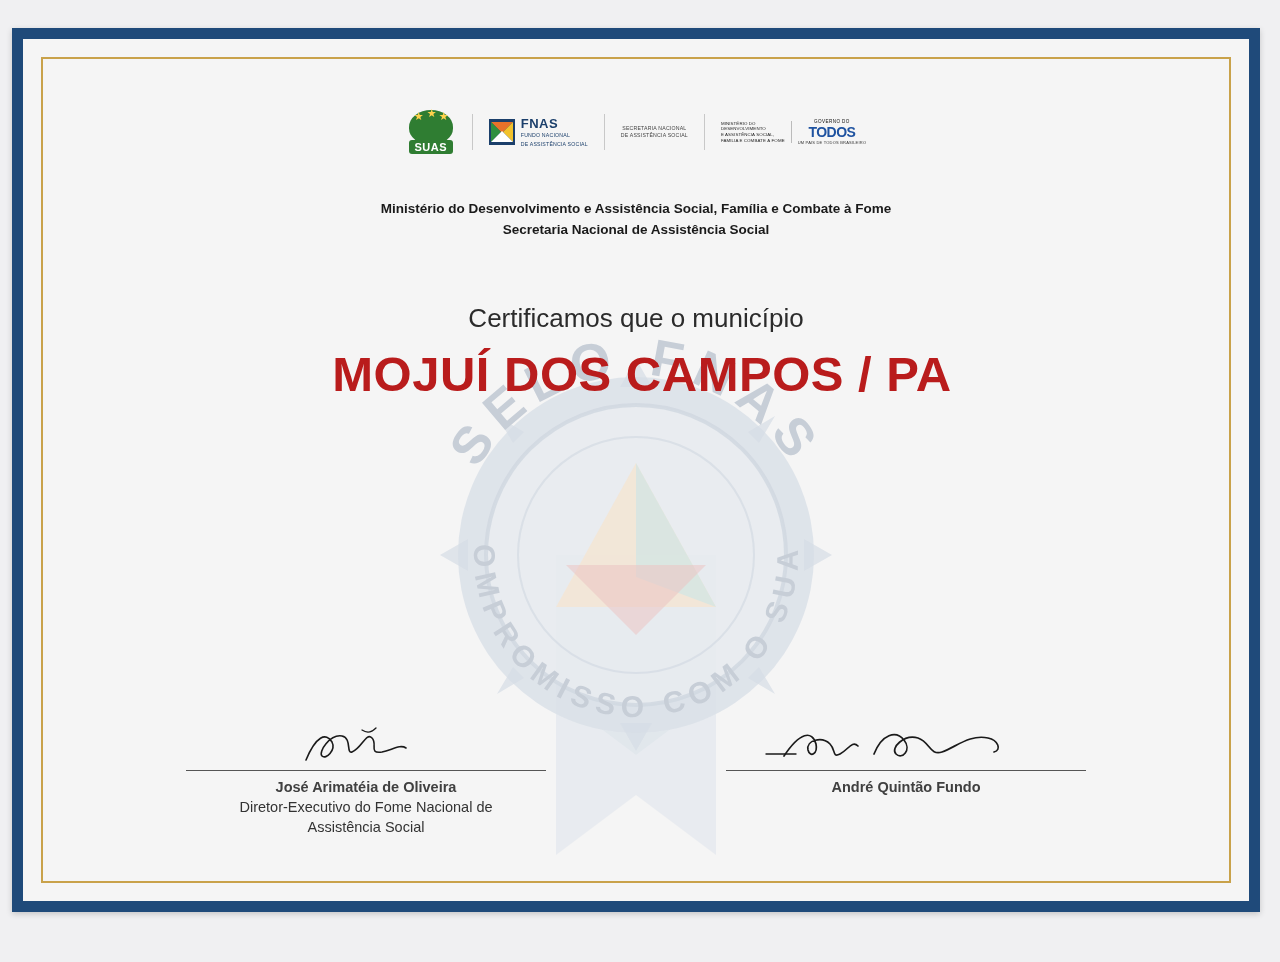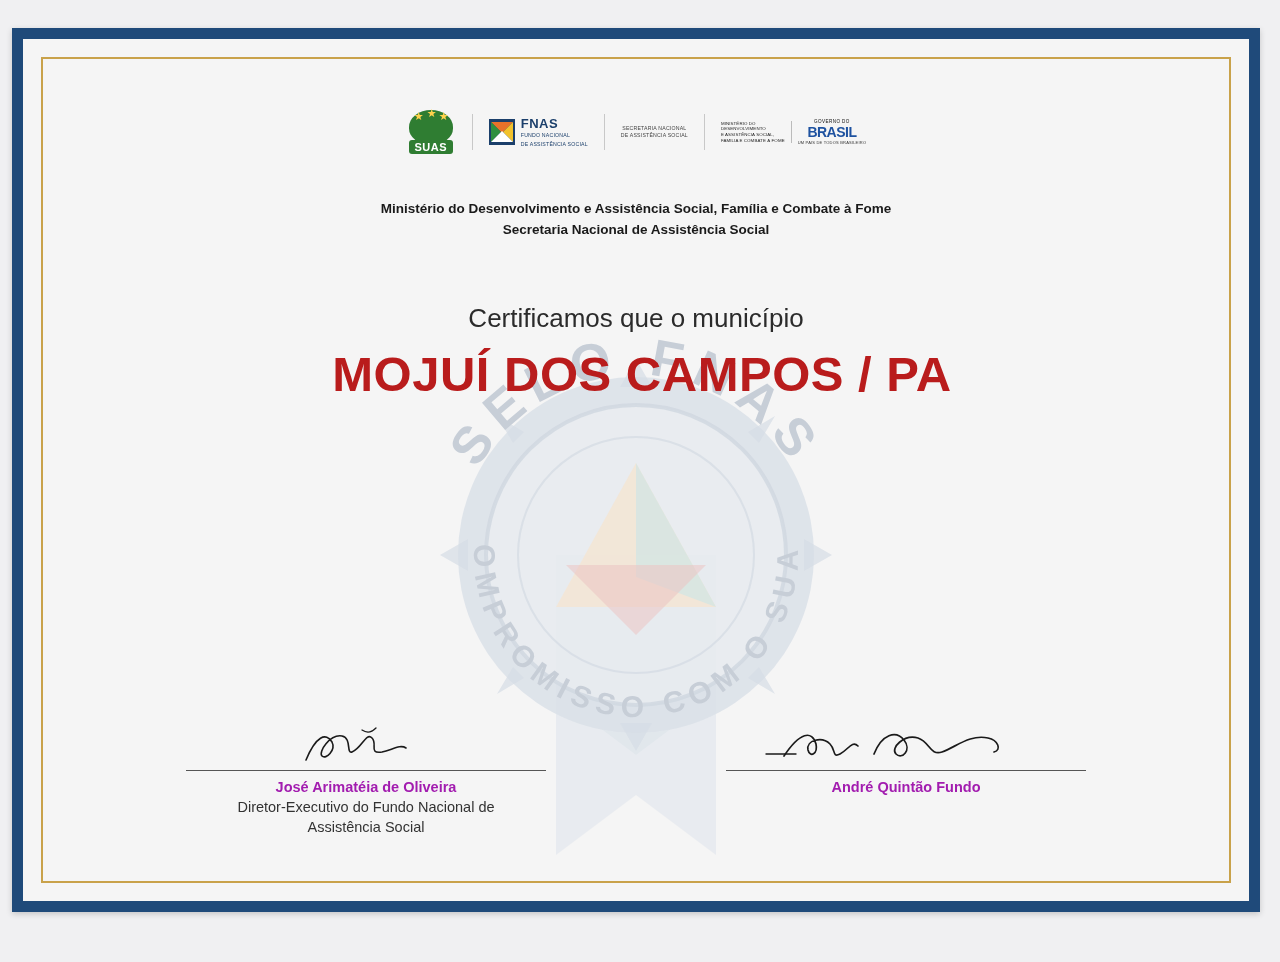--- a/index.html
+++ b/index.html
@@ -240,21 +240,21 @@
     height: 44px;
     position: relative;
   }
   .sig-line {
     border-top: 1px solid #555;
     margin: 0 0 7px 0;
   }
   .sig-name {
     font-size: 14.5px;
     font-weight: bold;
-    color: #a21caf;
+    color: #404040;
     line-height: 1.3;
   }
   .sig-role {
     font-size: 14.5px;
     color: #333;
     line-height: 1.3;
     margin-top: 1px;
   }
 </style>
 </head>
@@ -345,21 +345,21 @@
 
           <div class="logo-gov">
             <div class="gov-left">
               <div>MINISTÉRIO DO</div>
               <div>DESENVOLVIMENTO</div>
               <div>E ASSISTÊNCIA SOCIAL,</div>
               <div>FAMÍLIA E COMBATE À FOME</div>
             </div>
             <div class="gov-right">
               <div class="gov-brasil">GOVERNO DO</div>
-              <div class="gov-word">BRASIL</div>
+              <div class="gov-word">TODOS</div>
               <div class="gov-tag">UM PAÍS DE TODOS BRASILEIRO</div>
             </div>
           </div>
 
         </div>
 
         <div class="ministry">
           <div>Ministério do Desenvolvimento e Assistência Social, Família e Combate à Fome</div>
           <div>Secretaria Nacional de Assistência Social</div>
         </div>
@@ -374,21 +374,21 @@
 
         <div class="sig-block">
           <div class="sig-scribble">
             <svg width="360" height="44" viewBox="0 0 360 44" xmlns="http://www.w3.org/2000/svg">
               <path d="M120,34 C130,10 140,6 146,16 C150,24 140,34 136,30 C132,26 144,8 156,10 C166,12 160,28 166,26 C176,22 180,6 186,12 C192,18 182,28 196,26 C206,24 214,18 220,22" fill="none" stroke="#1a1a1a" stroke-width="1.6" stroke-linecap="round"></path>
               <path d="M176,4 C182,8 186,6 190,2" fill="none" stroke="#1a1a1a" stroke-width="1.3" stroke-linecap="round"></path>
             </svg>
           </div>
           <div class="sig-line"></div>
           <div class="sig-name">José Arimatéia de Oliveira</div>
-          <div class="sig-role">Diretor-Executivo do Fundo Nacional de</div>
+          <div class="sig-role">Diretor-Executivo do Fome Nacional de</div>
           <div class="sig-role">Assistência Social</div>
         </div>
 
         <div class="sig-block">
           <div class="sig-scribble">
             <svg width="360" height="44" viewBox="0 0 360 44" xmlns="http://www.w3.org/2000/svg">
               <path d="M58,30 C74,6 86,4 90,18 C92,28 84,32 82,24 C80,14 96,10 104,18 C110,24 106,32 114,28 C122,24 126,14 132,20" fill="none" stroke="#1a1a1a" stroke-width="1.7" stroke-linecap="round"></path>
               <path d="M148,28 C156,8 170,4 178,14 C186,24 176,34 170,28 C164,22 178,8 192,12 C204,16 204,30 216,26 C230,21 244,8 262,12 C272,14 276,24 268,26" fill="none" stroke="#1a1a1a" stroke-width="1.7" stroke-linecap="round"></path>
               <path d="M40,28 L70,28" fill="none" stroke="#1a1a1a" stroke-width="1.4" stroke-linecap="round"></path>
             </svg>

